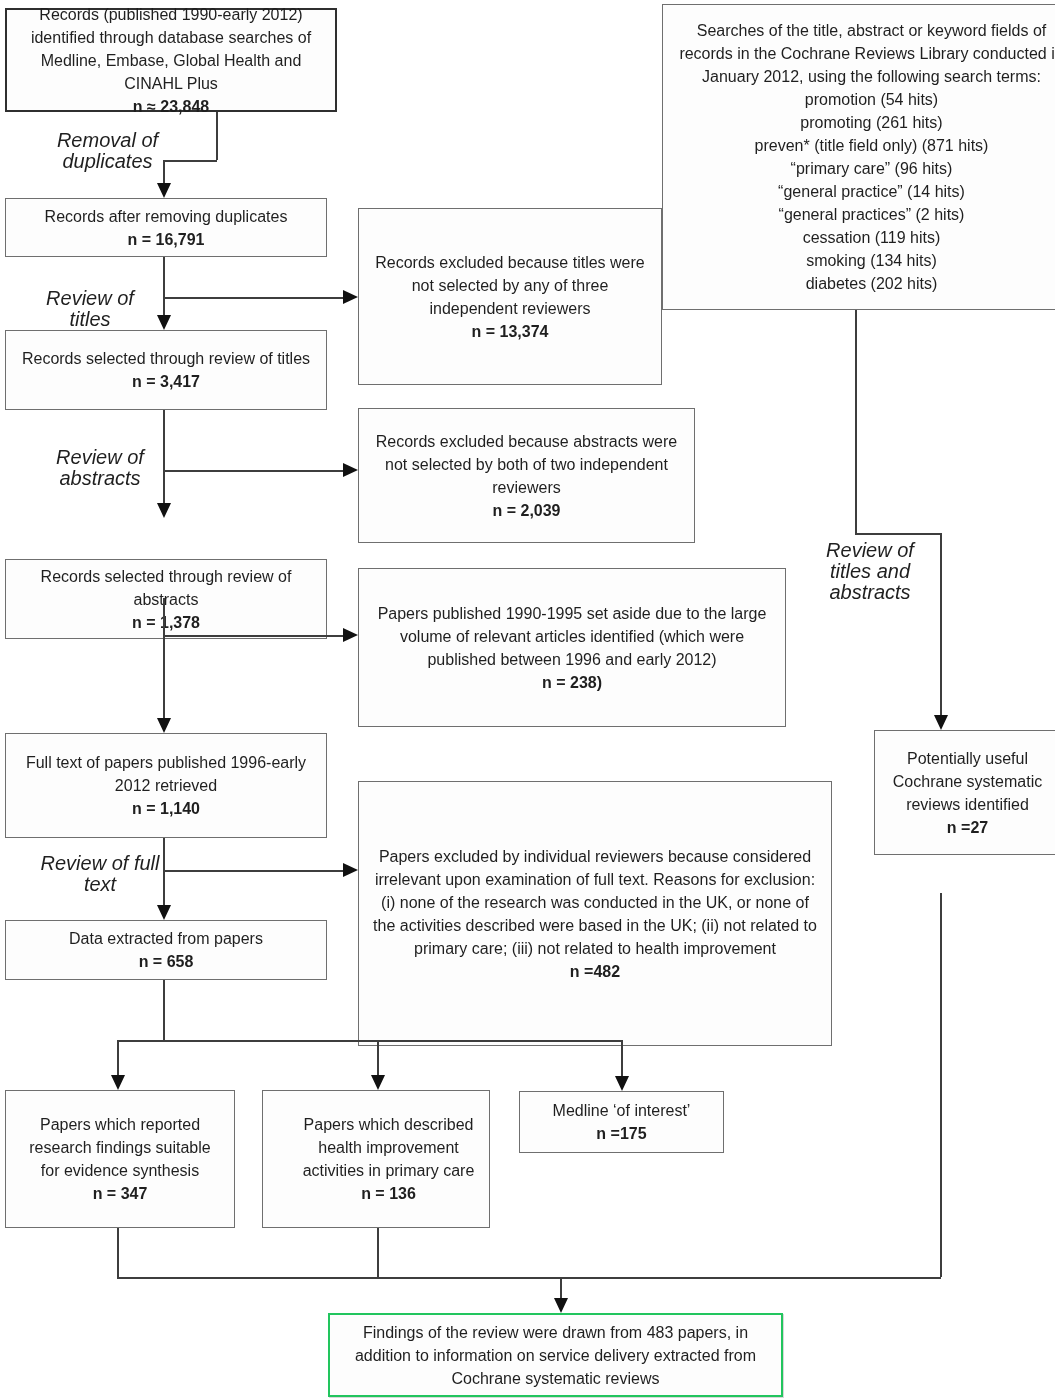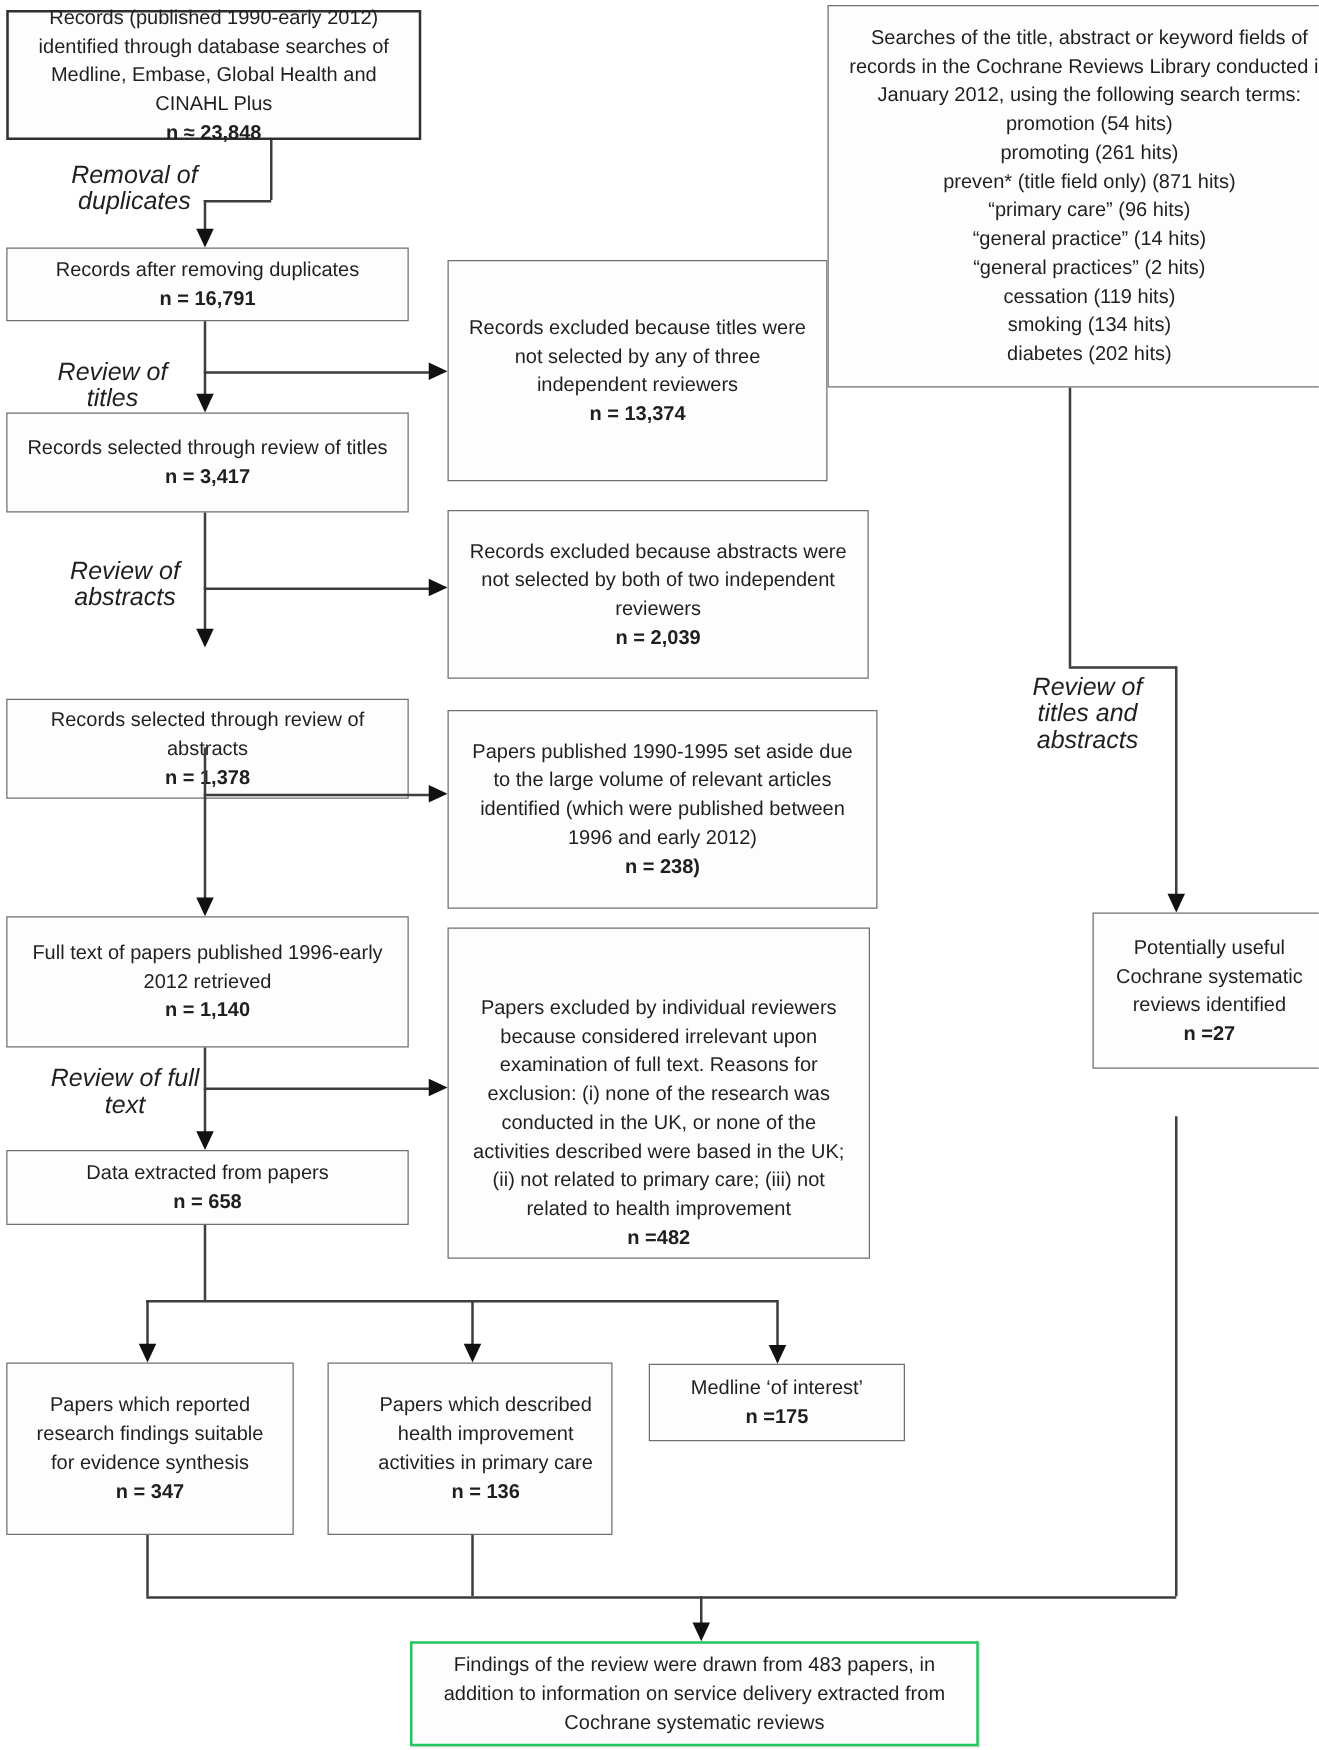--- a/index.html
+++ b/index.html
@@ -94,31 +94,31 @@
   <div class="box" style="left:5px;top:518px;width:322px;height:80px;margin-top:41px;">
     <div>Records selected through review of abstracts</div>
     <div class="bn">n = 1,378</div>
   </div>
 
   <div class="box" style="left:358px;top:408px;width:337px;height:135px;">
     <div>Records excluded because abstracts were not selected by both of two independent reviewers</div>
     <div class="bn">n = 2,039</div>
   </div>
 
-  <div class="box" style="left:358px;top:568px;width:344px;height:159px;">
+  <div class="box" style="left:358px;top:568px;width:428px;height:159px;">
     <div>Papers published 1990-1995 set aside due to the large volume of relevant articles identified (which were published between 1996 and early 2012)</div>
     <div class="bn">n = 238)</div>
   </div>
 
   <div class="box" style="left:5px;top:733px;width:322px;height:105px;">
     <div>Full text of papers published 1996-early 2012 retrieved</div>
     <div class="bn">n = 1,140</div>
   </div>
 
-  <div class="box" style="left:358px;top:742px;width:338px;height:265px;justify-content:flex-end;">
+  <div class="box" style="left:358px;top:781px;width:474px;height:265px;">
     <div>Papers excluded by individual reviewers because considered irrelevant upon examination of full text. Reasons for exclusion: (i) none of the research was conducted in the UK, or none of the activities described were based in the UK; (ii) not related to primary care; (iii) not related to health improvement</div>
     <div class="bn">n =482</div>
   </div>
 
   <div class="box" style="left:5px;top:920px;width:322px;height:60px;">
     <div>Data extracted from papers</div>
     <div class="bn">n = 658</div>
   </div>
 
   <div class="box" style="left:5px;top:1090px;width:230px;height:138px;">

